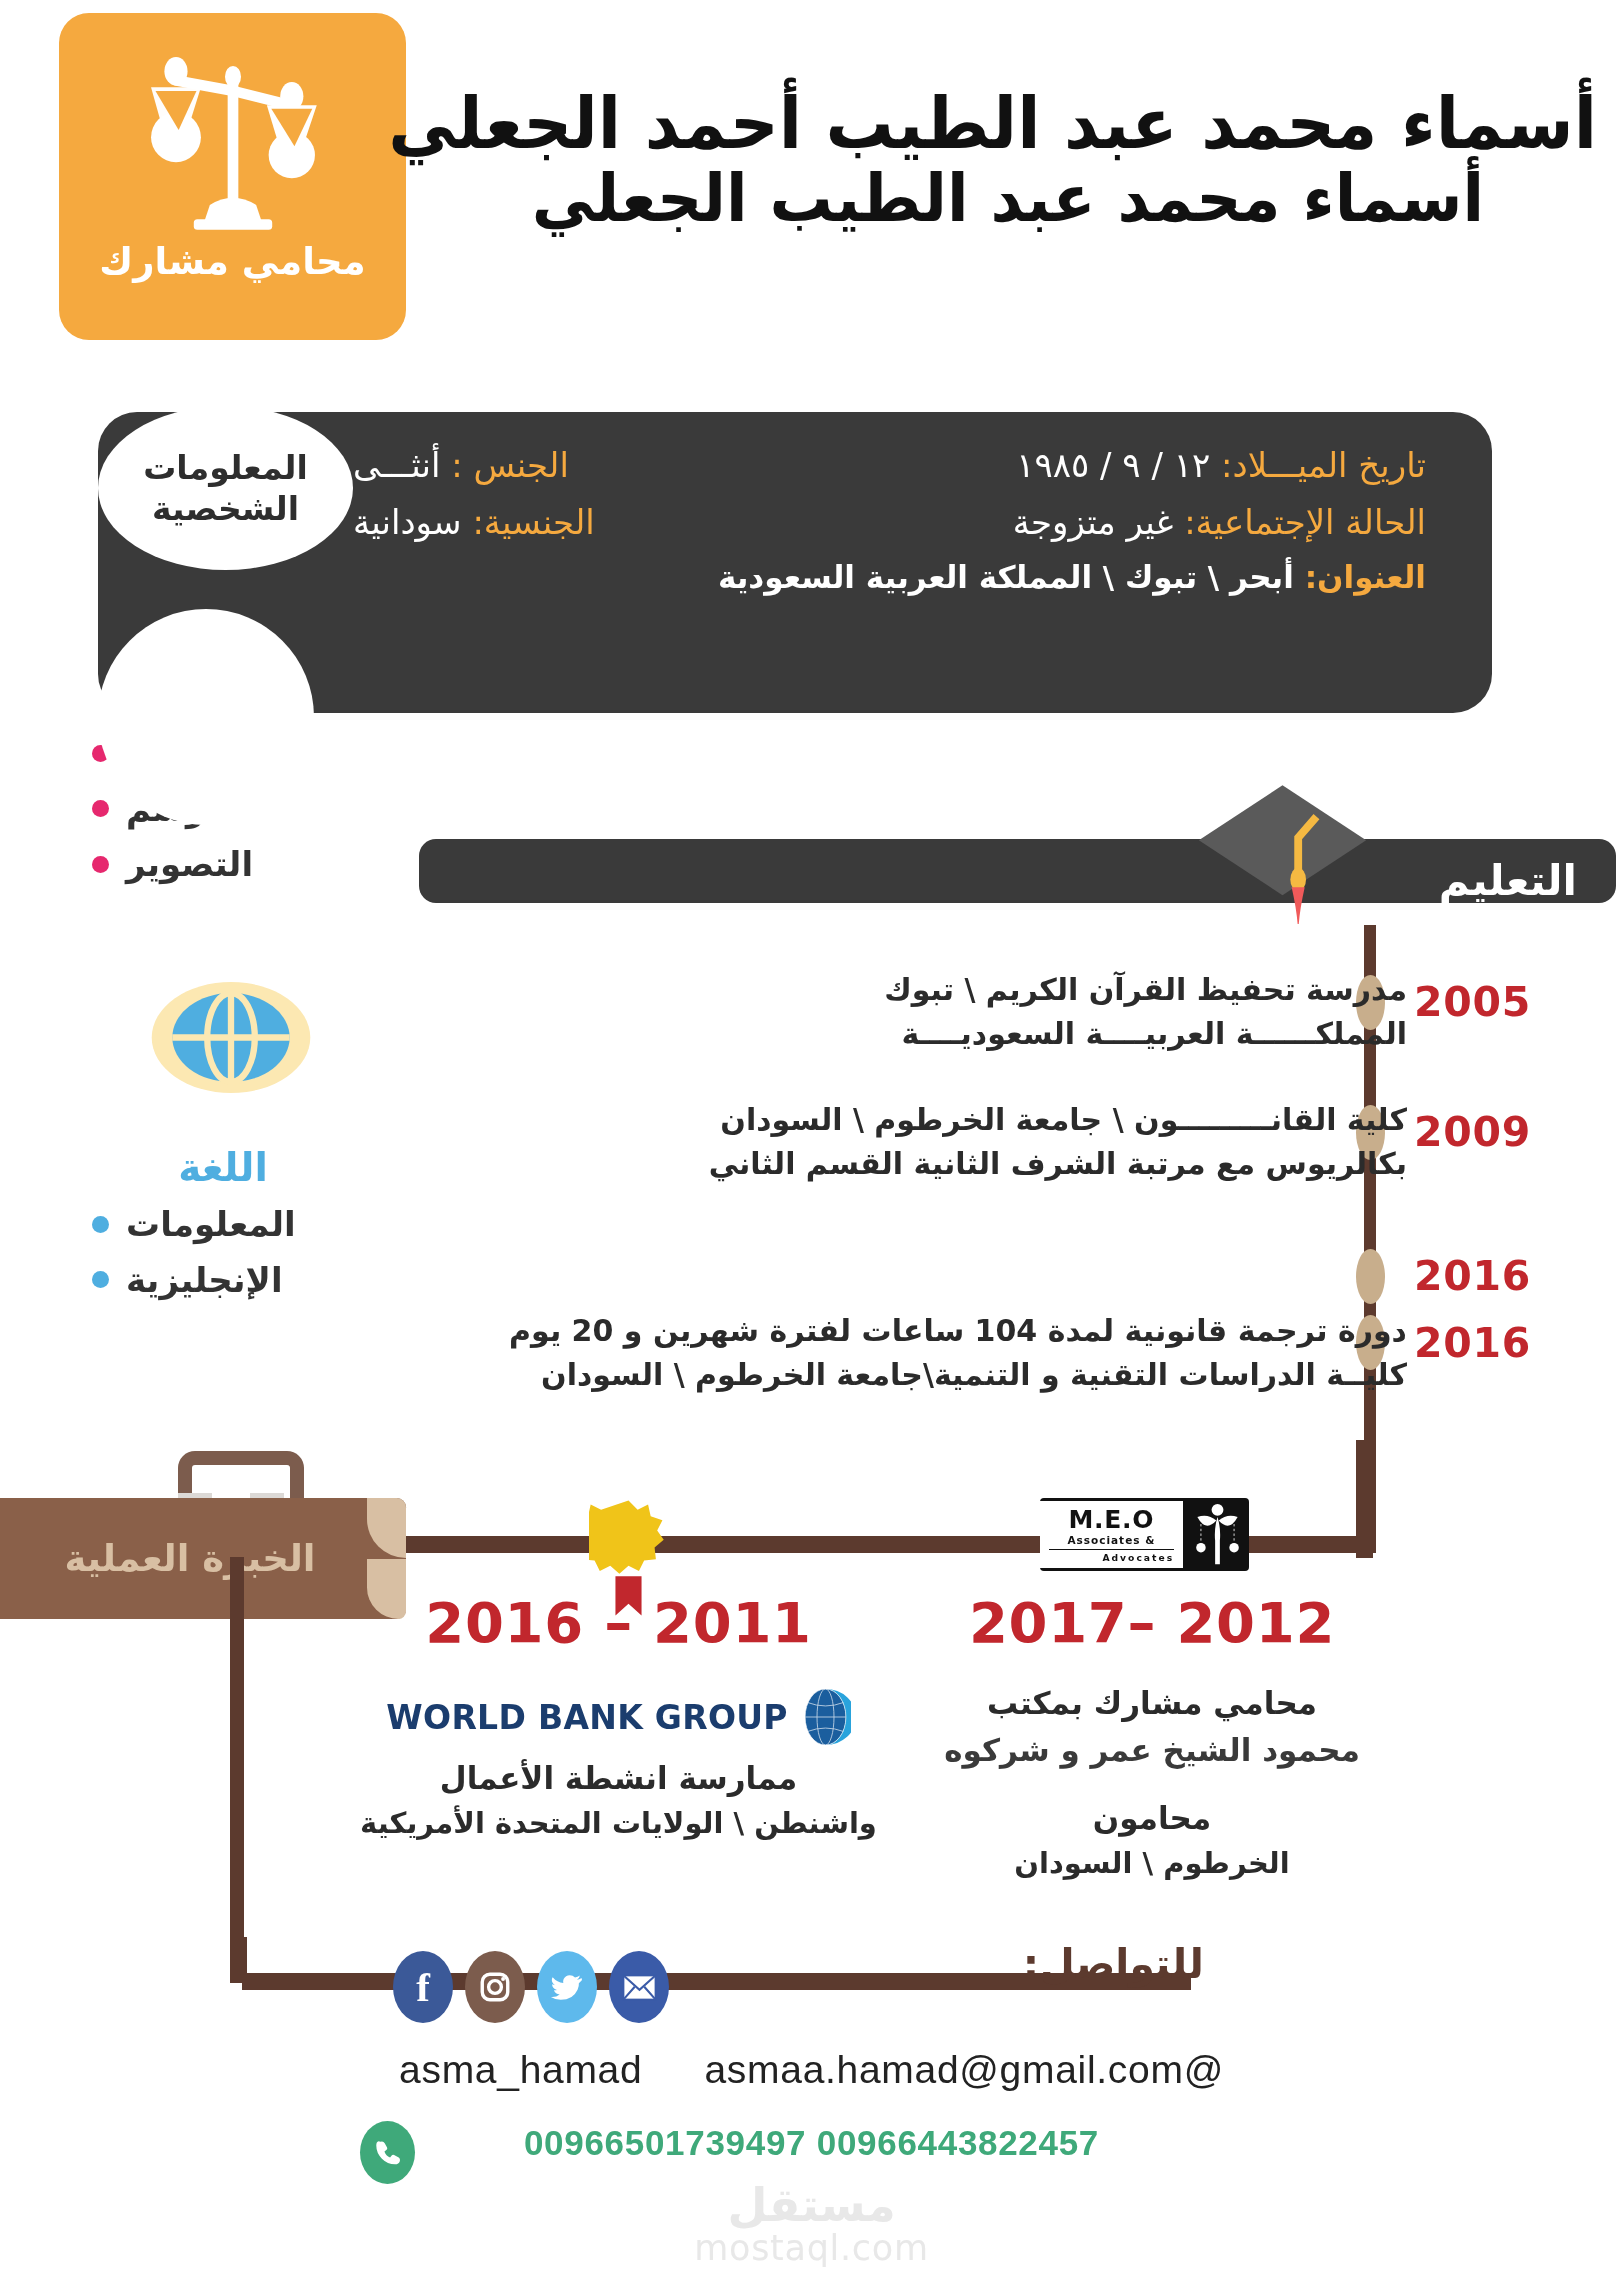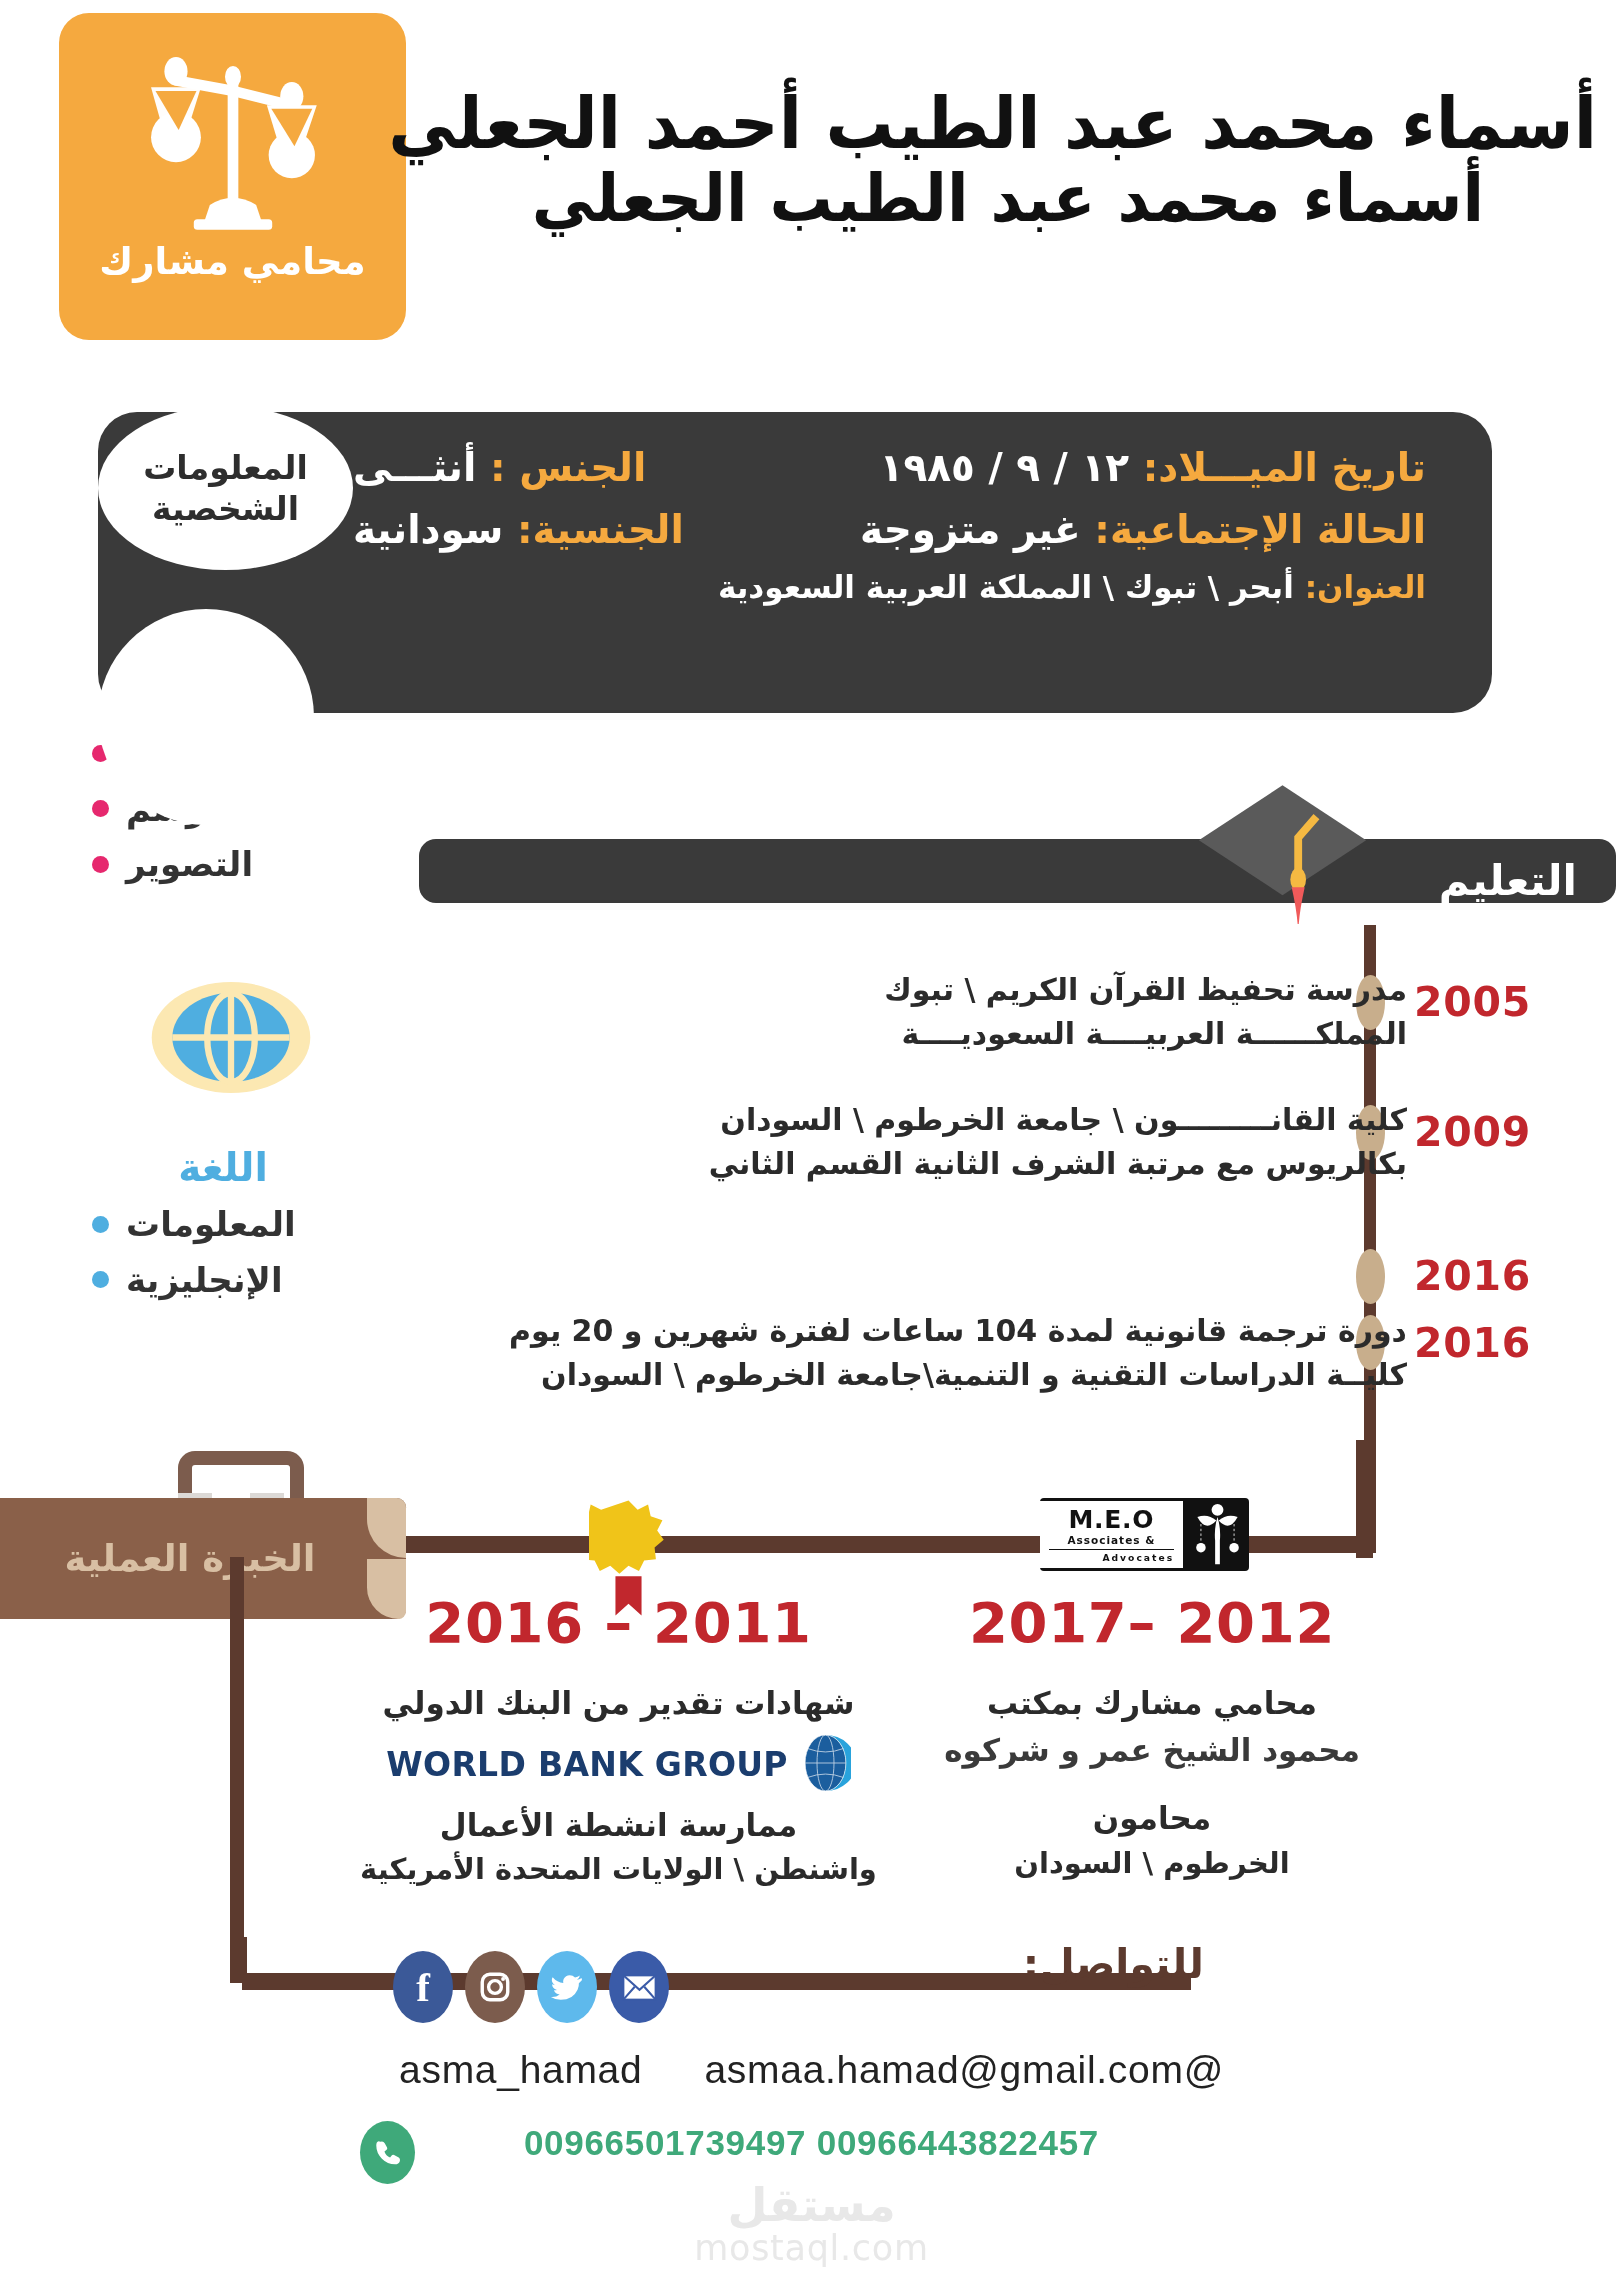--- a/index.html
+++ b/index.html
@@ -62,21 +62,21 @@
     z-index: 3;
   }
   .pi-bubble span {
     color: #2e2e2e; font-size: 33px; font-weight:700; line-height:1.25;
   }
   .pi-grid {
     position: absolute; left: 353px; top: 445px;
     width: 1073px; z-index: 2;
   }
   .pi-row { display:flex; justify-content: space-between; margin-bottom: 17px; }
-  .pi-cell { font-size: 39px; font-weight: 700; color:#fff; white-space: nowrap; }
+  .pi-cell { font-size: 34px; font-weight: 400; color:#fff; white-space: nowrap; }
   .pi-cell .k { color: var(--orange); }
   .pi-addr { margin-top: 15.7px; font-size: 31px; font-weight:700; color:#fff; }
   .pi-addr .k { color: var(--orange); margin-top: 29px; }
 
   
   .sb-title {
     position:absolute; text-align:center; font-weight: 800;
   }
   .hobbies-title { left: 92px; top: 674px; width: 262px; font-size: 39px; color: var(--pink); }
   .hobby-list { position:absolute; left: 92px; top: 733px; width: 262px; }
@@ -423,21 +423,20 @@
     <div class="we-line">محامي مشارك بمكتب</div>
     <div class="we-line muted">محمود الشيخ عمر و شركوه</div>
     <div style="height:22px"></div>
     <div class="we-line">محامون</div>
     <div class="we-line sm">الخرطوم \ السودان</div>
   </div>
 
   <div class="we-col" style="left:347px; top:1590px; width:543px;">
     <div class="we-years">2011 – 2016</div>
     <div style="height:25px"></div>
-    <div class="we-line">شهادات تقدير من البنك الدولي</div>
     <div class="wbg-row">
       <span>
         <svg viewBox="0 0 60 70" width="51" height="60">
           <ellipse cx="30" cy="35" rx="24" ry="33" fill="#1B5E9E"></ellipse>
           <path d="M30 2 a24 33 0 0 1 0 66 a36 33 0 0 0 0 -66Z" fill="#29A3DC"></path>
           <g stroke="#ffffff" stroke-width="1" fill="none" opacity="0.75">
             <ellipse cx="30" cy="35" rx="24" ry="33"></ellipse>
             <ellipse cx="30" cy="35" rx="10" ry="33"></ellipse>
             <line x1="6" y1="35" x2="54" y2="35"></line>
             <path d="M9 18 q21 8 42 0"></path>

